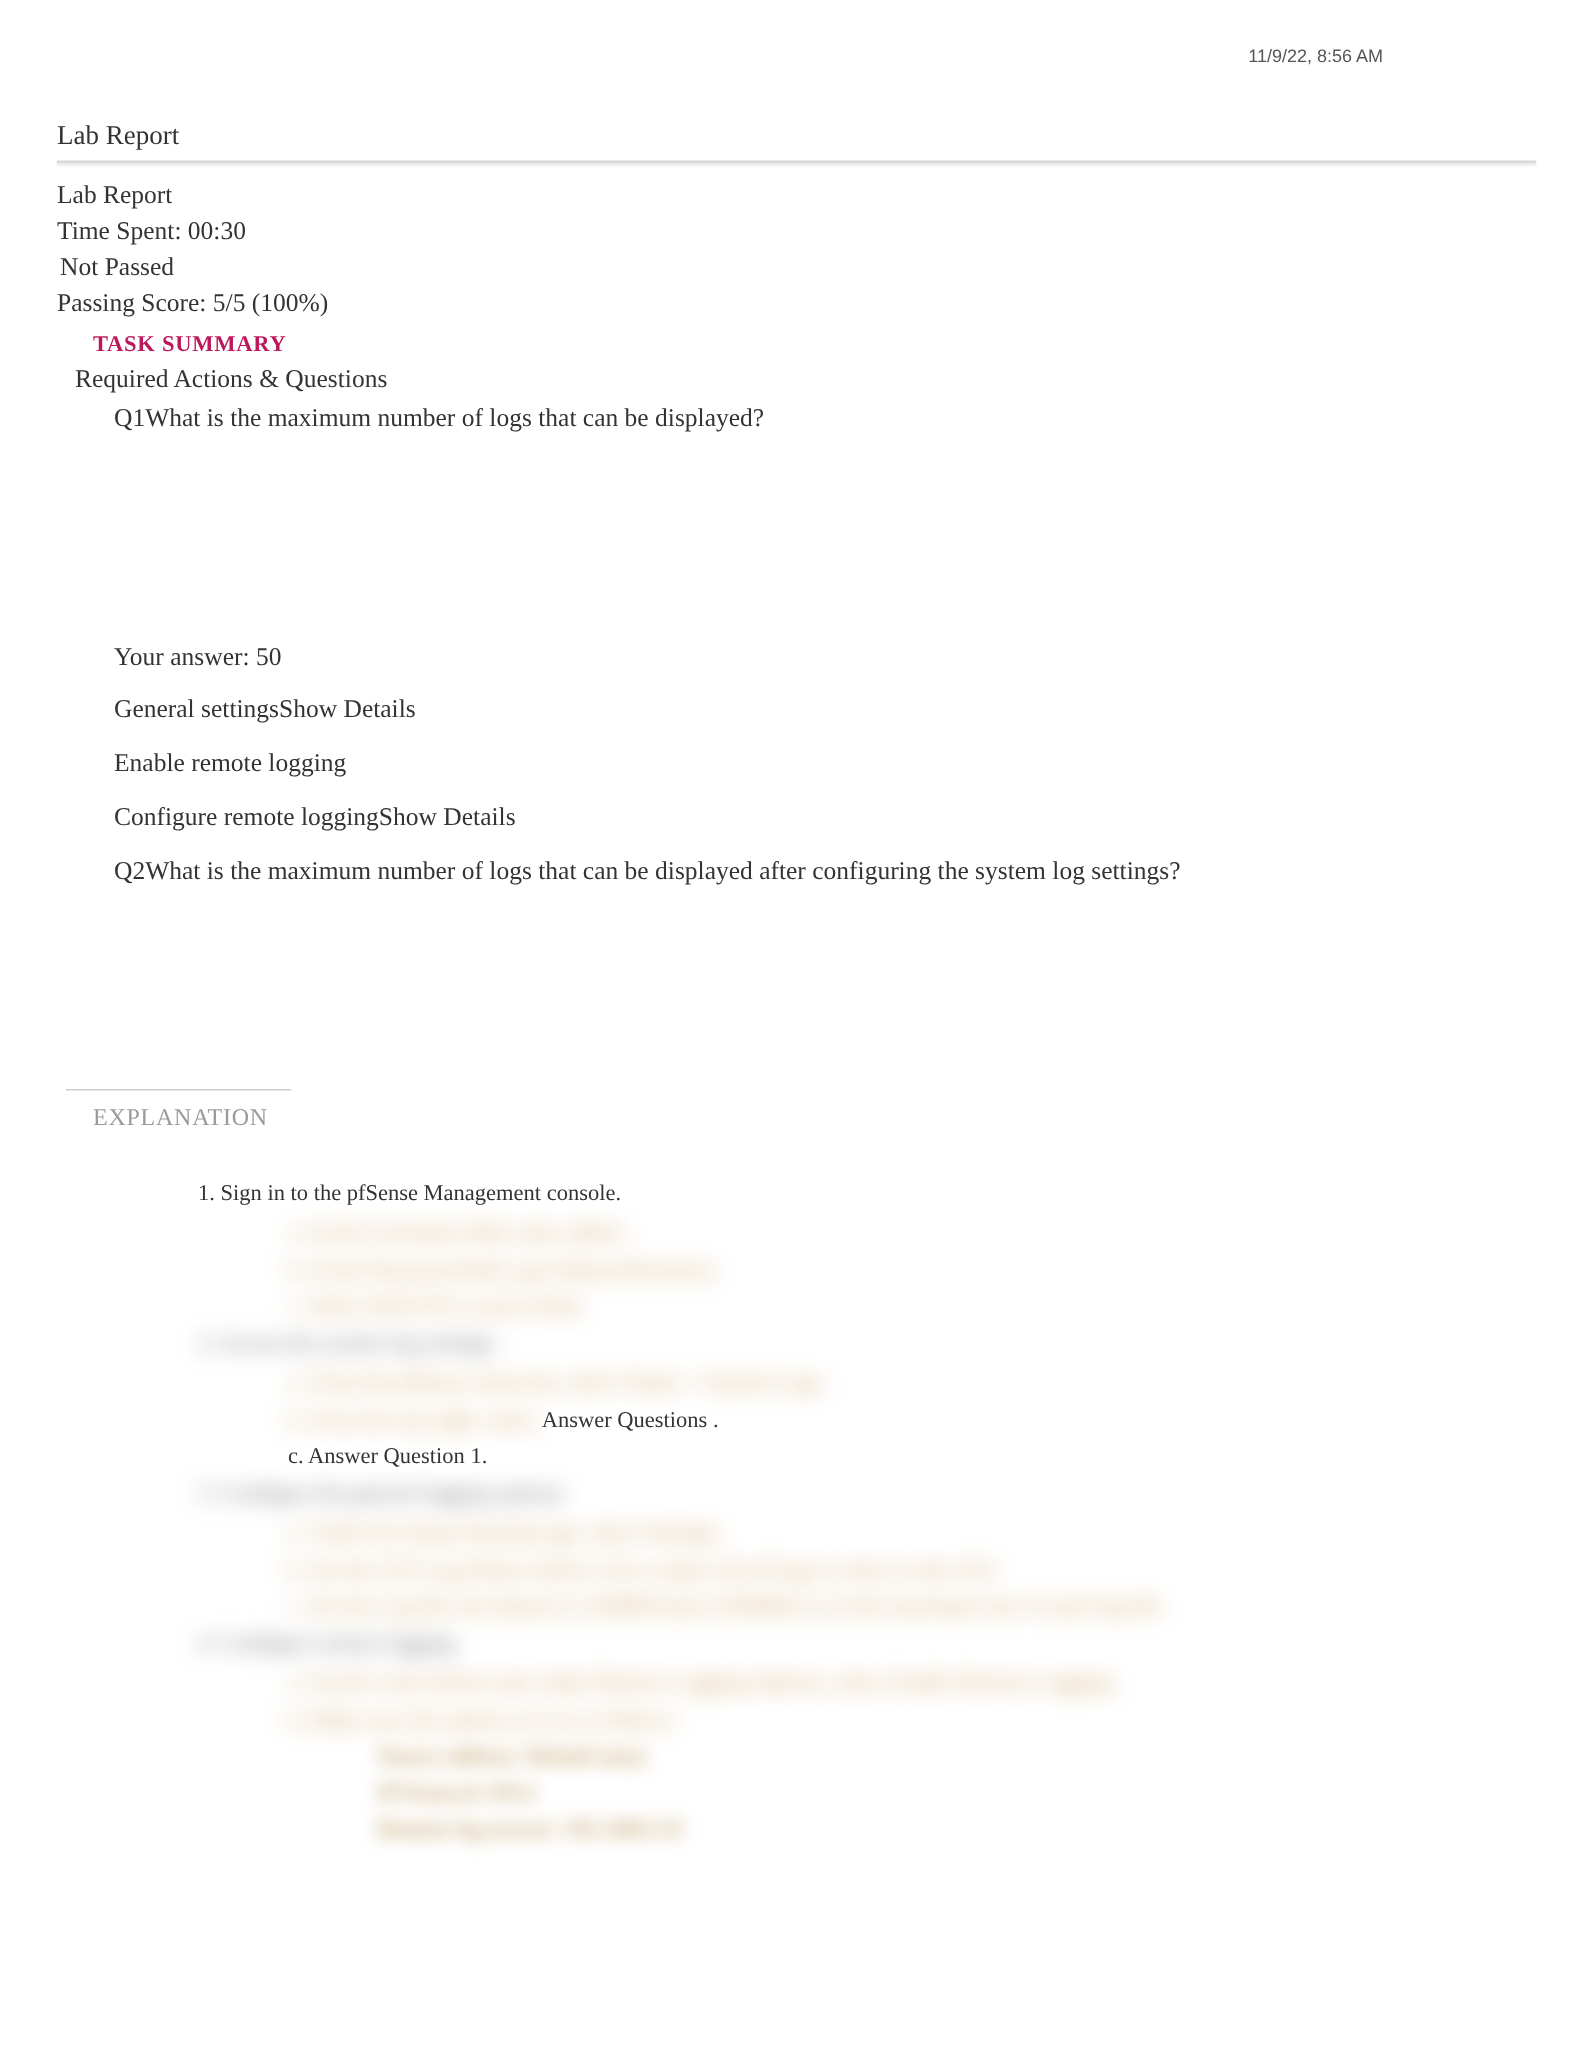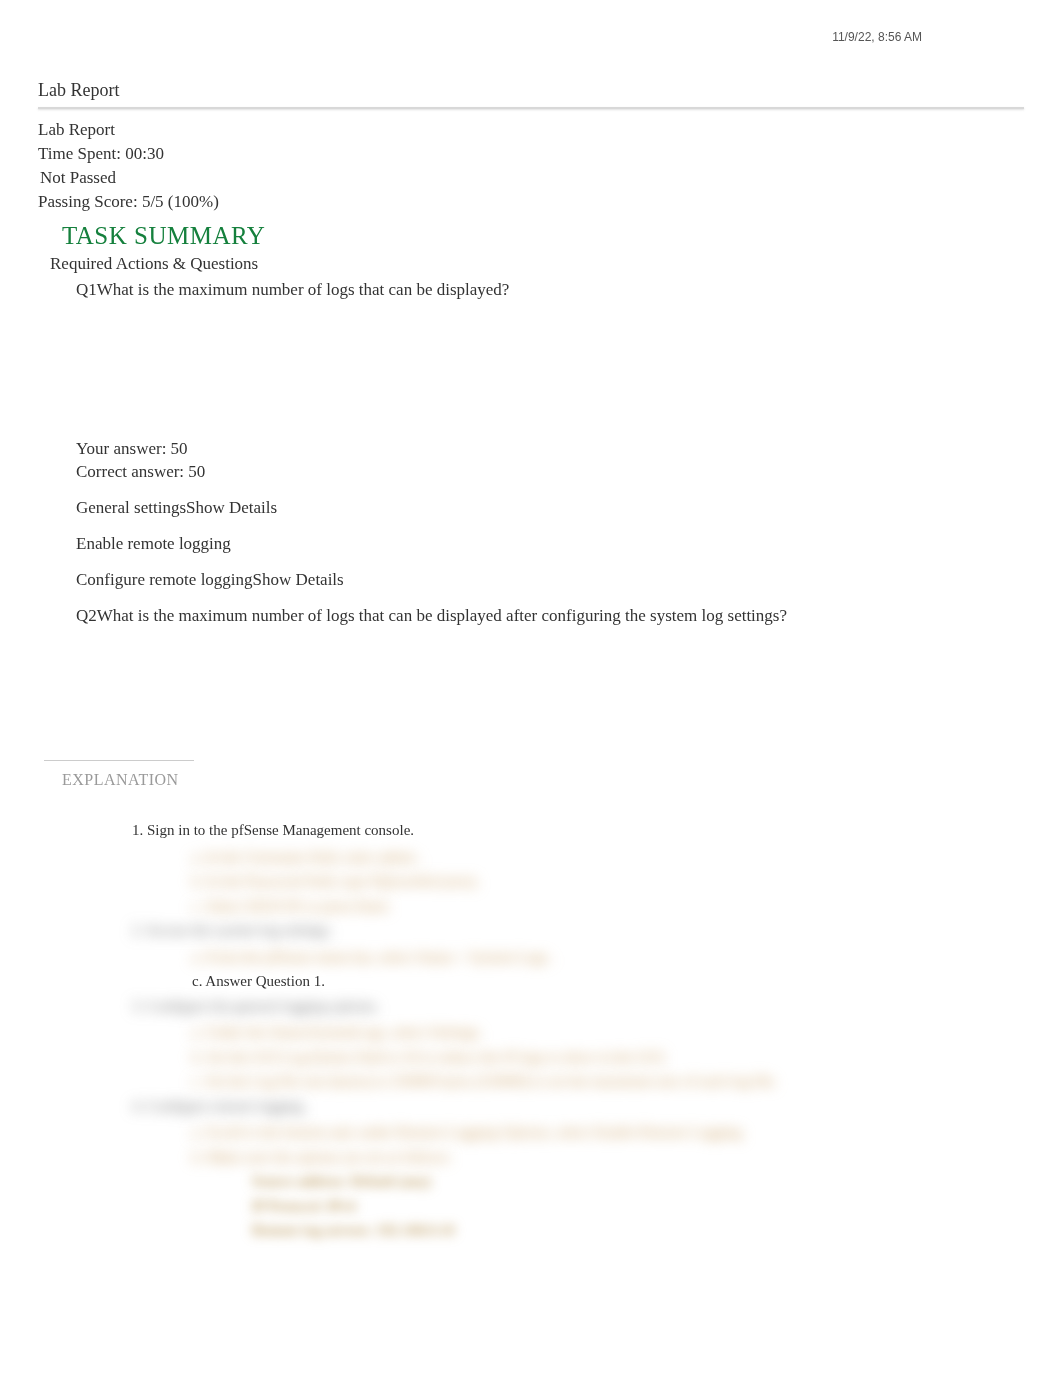--- a/index.html
+++ b/index.html
@@ -42,25 +42,26 @@
       line-height: 1.35;
       color: #333;
     }
     .header-block div {
       margin-bottom: 1px;
     }
     .not-passed {
       padding-left: 2px;
     }
     .task-summary {
-      font-size: 25px;
-      color: #15803d;
+      font-size: 15px;
+      color: #be185d;
       margin-top: 8px;
       margin-left: 24px;
       letter-spacing: 0.5px;
+      font-weight: bold;
     }
     .required-actions {
       font-size: 17px;
       color: #333;
       margin-top: 4px;
       margin-left: 12px;
     }
     .question-list {
       margin-left: 38px;
       font-size: 17px;
@@ -169,21 +170,20 @@
 
   <div class="question-list">
     <div class="question-row">
       <span class="q-label">Q1</span><span>What is the maximum number of logs that can be displayed?</span>
     </div>
 
     <div class="spacer-large"></div>
 
     <div class="answer-block">
       <div>Your answer: 50</div>
-      <div>Correct answer: 50</div>
     </div>
 
     <div class="detail-row">
       <span>General settings</span><span class="show-details">Show Details</span>
     </div>
 
     <div class="detail-row">
       <span>Enable remote logging</span>
     </div>
 
@@ -208,20 +208,25 @@
     </div>
     <div class="sub-list">
       <div class="sub-item blurred">a. In the Username field, enter admin .</div>
       <div class="sub-item blurred">b. In the Password field, type P@ssw0rd (zero).</div>
       <div class="sub-item blurred">c. Select SIGN IN or press Enter.</div>
     </div>
 
     <div class="step-item blurred-dark">2. Access the system log settings.</div>
     <div class="sub-list">
       <div class="sub-item blurred">a. From the pfSense menu bar, select Status &gt; System Logs .</div>
+      <div class="sub-item">
+        <span class="blurred">b. From the top right, select</span>
+        <span class="clear-text">Answer Questions</span>
+        <span class="clear-text">.</span>
+      </div>
       <div class="sub-item clear-text">c. Answer Question 1.</div>
     </div>
 
     <div class="step-item blurred-dark">3. Configure the general logging options.</div>
     <div class="sub-list">
       <div class="sub-item blurred">a. Under the Status/SystemLogs, select Settings.</div>
       <div class="sub-item blurred">b. Set the GUI Log Entries field to 50 to reduce the #f logs to show in the GUI.</div>
       <div class="sub-item blurred">c. Set the Log file size (bytes) to 250000 bytes (250000) to set the maximum size of each log file.</div>
     </div>
 

